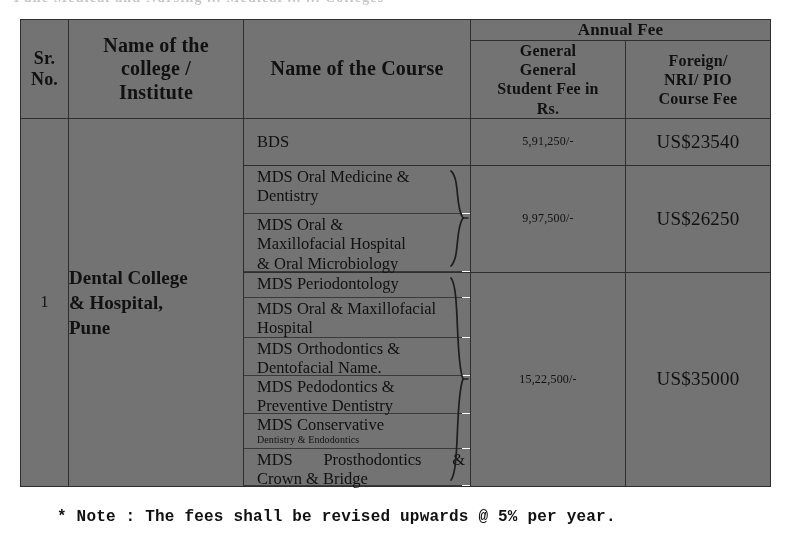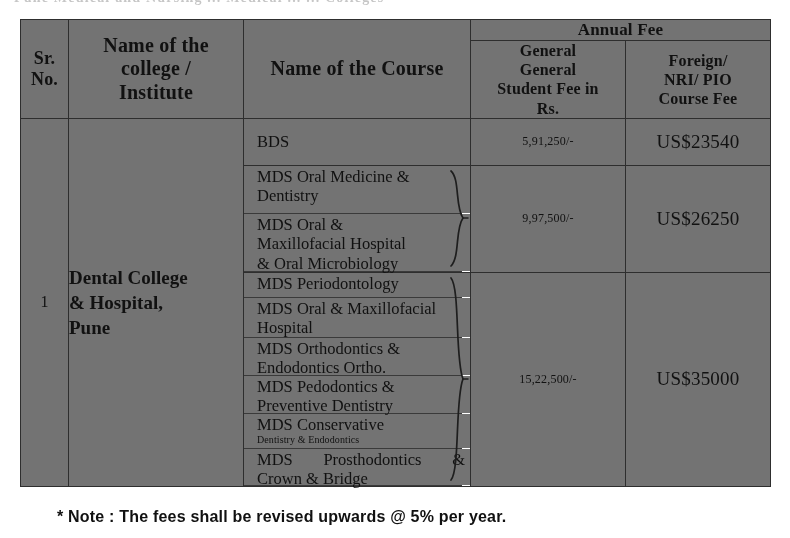--- a/index.html
+++ b/index.html
@@ -141,21 +141,21 @@
     right: 1px;
     pointer-events: none;
   }
   .brace svg { display: block; }
 
   
   #footnote {
     position: absolute;
     left: 57px;
     top: 508px;
-    font-family: Liberation Sans, sans-serif;
+    font-family: Liberation Mono, monospace;
     font-weight: bold;
     font-size: 16px;
     letter-spacing: 0.2px;
     white-space: nowrap;
   }
 </style>
 </head>
 <body>
 
 <div id="top-clipped-line">
@@ -251,21 +251,21 @@
           <div class="course-stack">
             <div class="course-row" style="height:25px; display:flex; ">
               <span>MDS Periodontology</span>
             </div>
             <div class="course-row" style="height:40px">
               <div>MDS Oral &amp; Maxillofacial</div>
               <div>Hospital</div>
             </div>
             <div class="course-row" style="height:38px">
               <div>MDS Orthodontics &amp;</div>
-              <div>Endodontics  Ortho.</div>
+              <div>Dentofacial  Name.</div>
             </div>
             <div class="course-row" style="height:38px">
               <div>MDS Pedodontics &amp;</div>
               <div>Preventive Dentistry</div>
             </div>
             <div class="course-row" style="height:35px">
               <div>MDS Conservative</div>
               <div class="line2-small">Dentistry &amp;  Endodontics</div>
             </div>
             <div class="course-row" style="height:37px">

